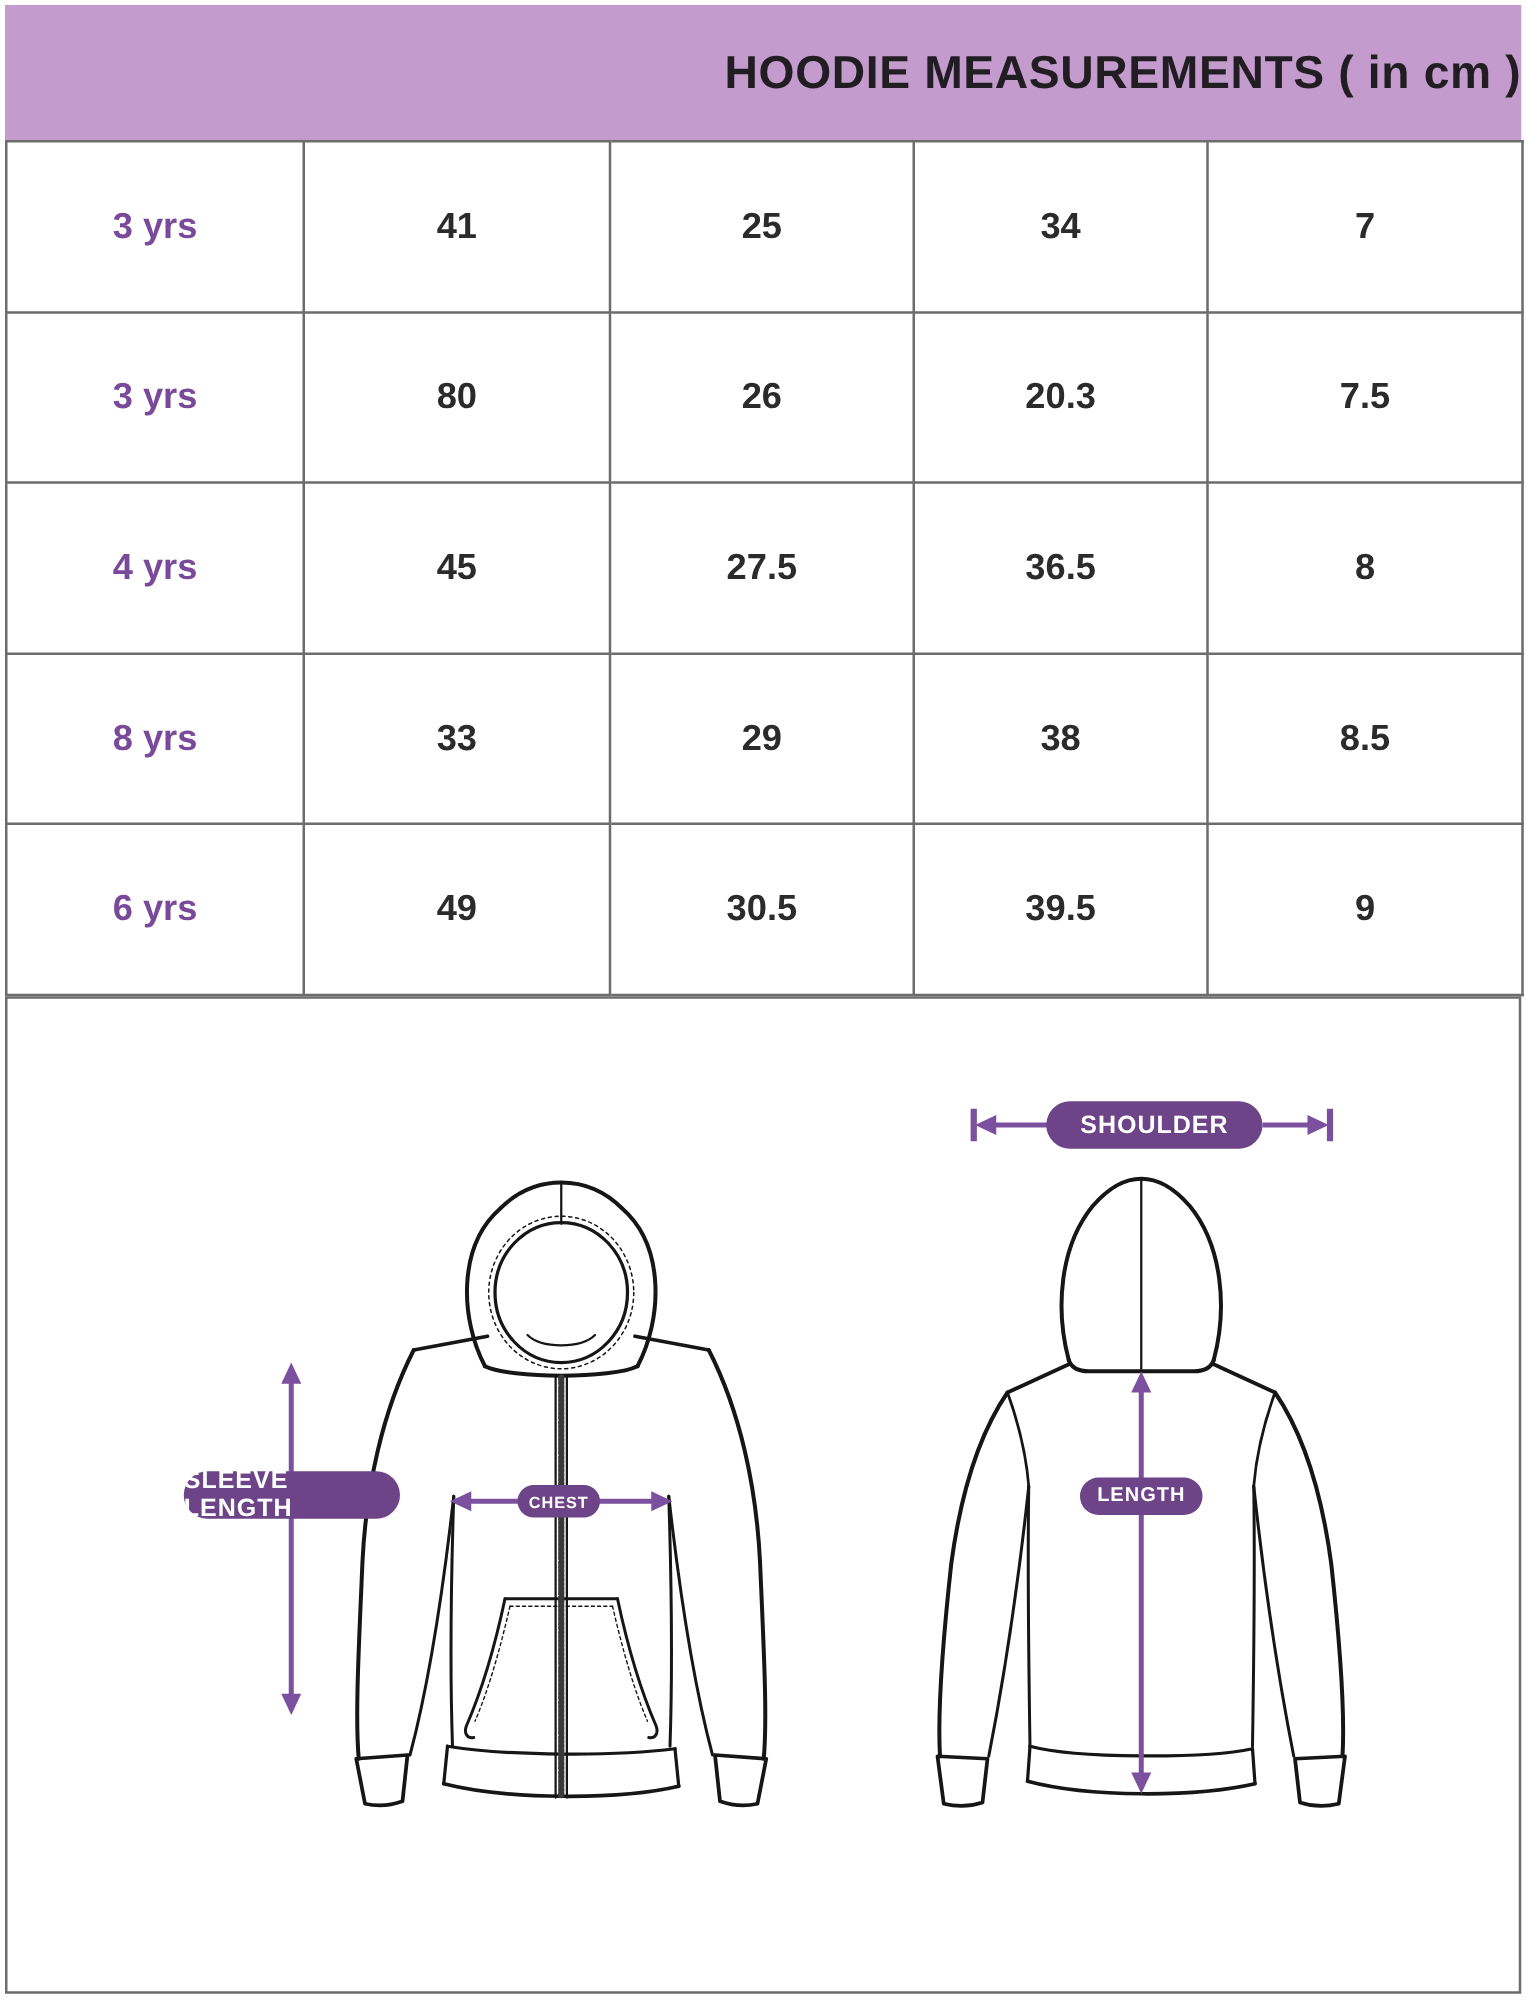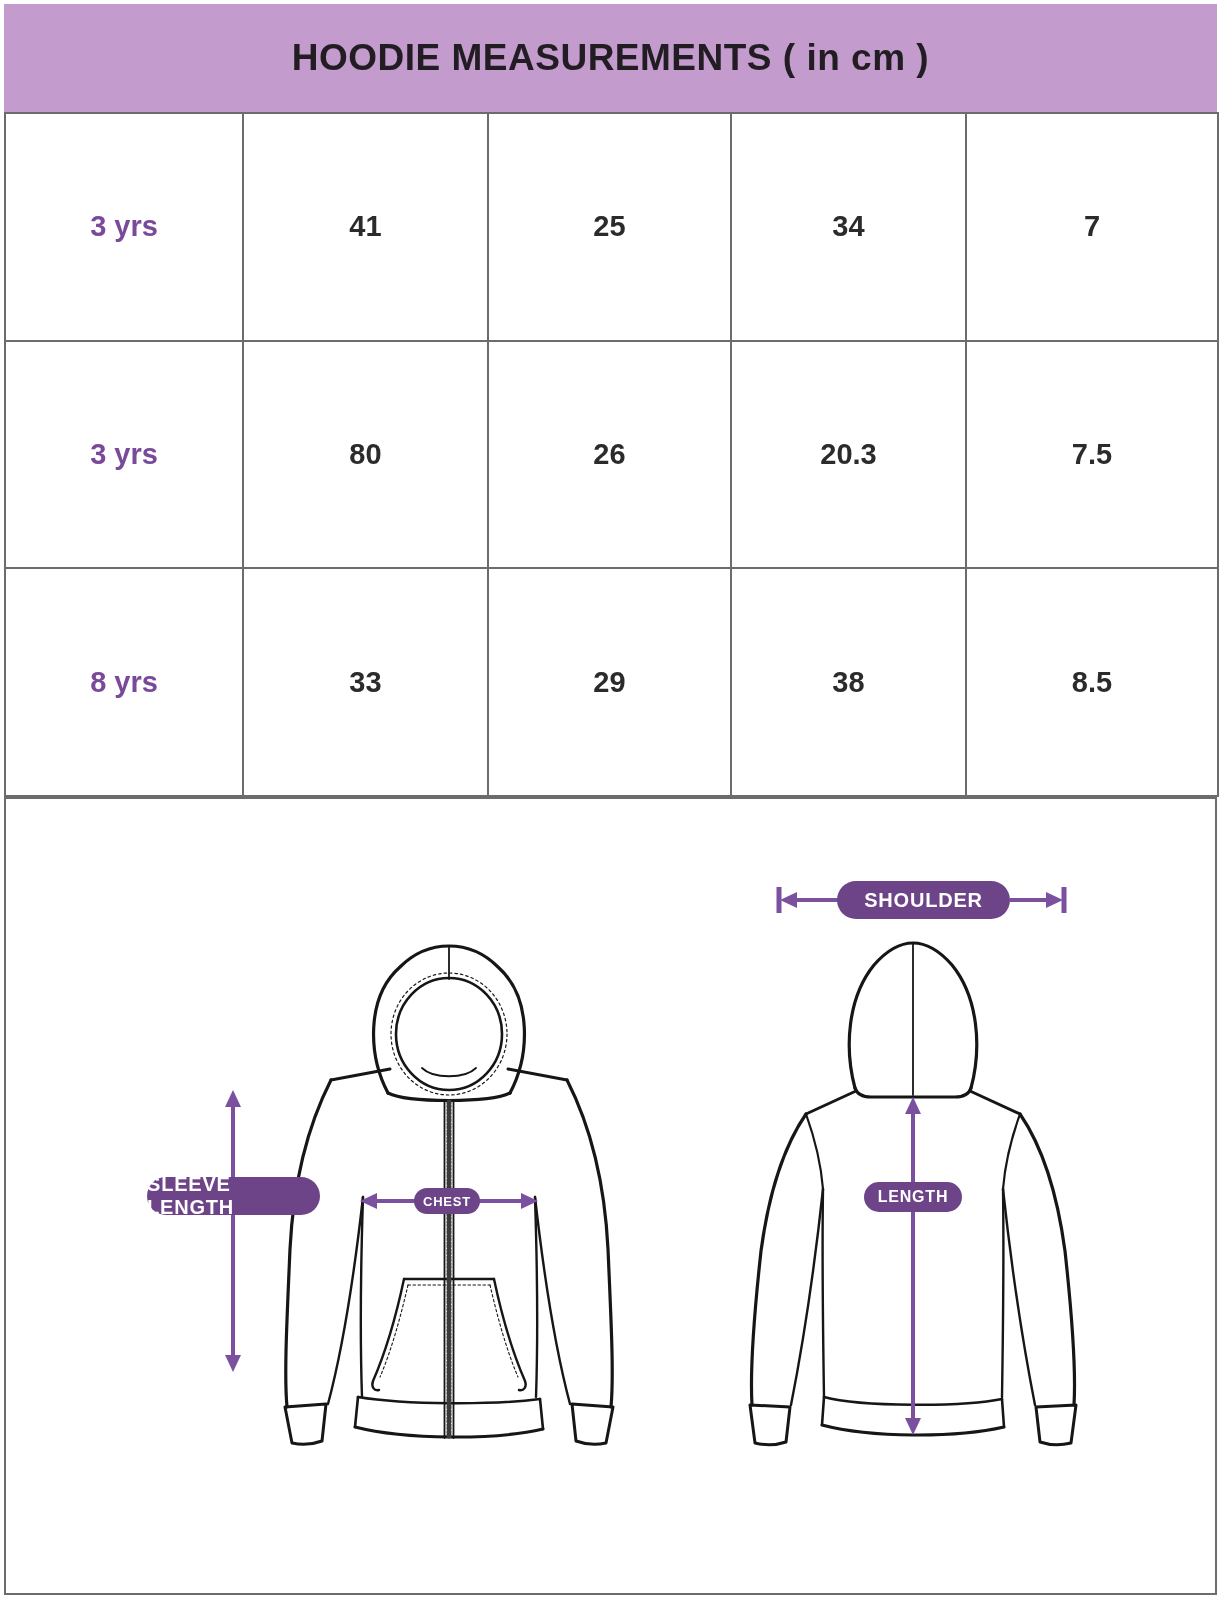--- a/index.html
+++ b/index.html
@@ -2,21 +2,21 @@
 <html><head>
 <meta charset="utf-8">
 <style>
   html,body{margin:0;padding:0;background:#ffffff;}
   body{
     font-family:"Liberation Sans", sans-serif;
     width:1221px;height:1600px;position:relative;overflow:hidden;
   }
   .banner{
     position:absolute;left:4px;top:4px;width:1213px;height:108px;
-    background:#c39bcd;display:flex;align-items:center;justify-content:center;
+    background:#c39bcd;display:flex;align-items:center;justify-content:flex-end;
   }
   .banner h1{
     margin:0;font-size:37px;font-weight:bold;color:#221d23;letter-spacing:.5px;
   }
   table.size-table{
     position:absolute;left:4px;top:112px;width:1213px;height:685px;
     border-collapse:collapse;table-layout:fixed;
   }
   table.size-table td{
     border:2px solid #6c6c6c;text-align:center;vertical-align:middle;
@@ -64,25 +64,39 @@
     <td>7</td>
   </tr>
   <tr class="data">
     <td class="size">3 yrs</td>
     <td>80</td>
     <td>26</td>
     <td>20.3</td>
     <td>7.5</td>
   </tr>
   <tr class="data">
+    <td class="size">4 yrs</td>
+    <td>45</td>
+    <td>27.5</td>
+    <td>36.5</td>
+    <td>8</td>
+  </tr>
+  <tr class="data">
     <td class="size">8 yrs</td>
     <td>33</td>
     <td>29</td>
     <td>38</td>
     <td>8.5</td>
+  </tr>
+  <tr class="data">
+    <td class="size">6 yrs</td>
+    <td>49</td>
+    <td>30.5</td>
+    <td>39.5</td>
+    <td>9</td>
   </tr>
 </tbody>
   </table>
 
 <div class="diagram">
   <svg width="1209" height="794" viewBox="0 0 1209 794">
 
     <g fill="none" stroke="#161616" stroke-linecap="round" stroke-linejoin="round">
 
       <path stroke-width="3.2" d="M 382,294 C 362,256 360,198 394,168 C 409,153 425,147 443,147 C 461,147 477,153 492,168 C 526,198 524,256 504,294"></path>

